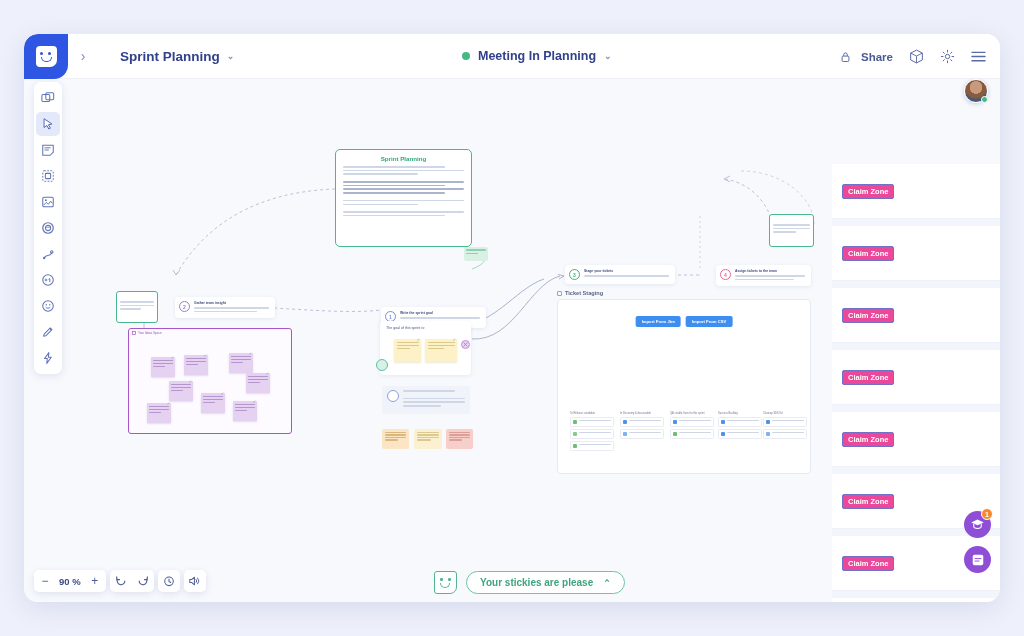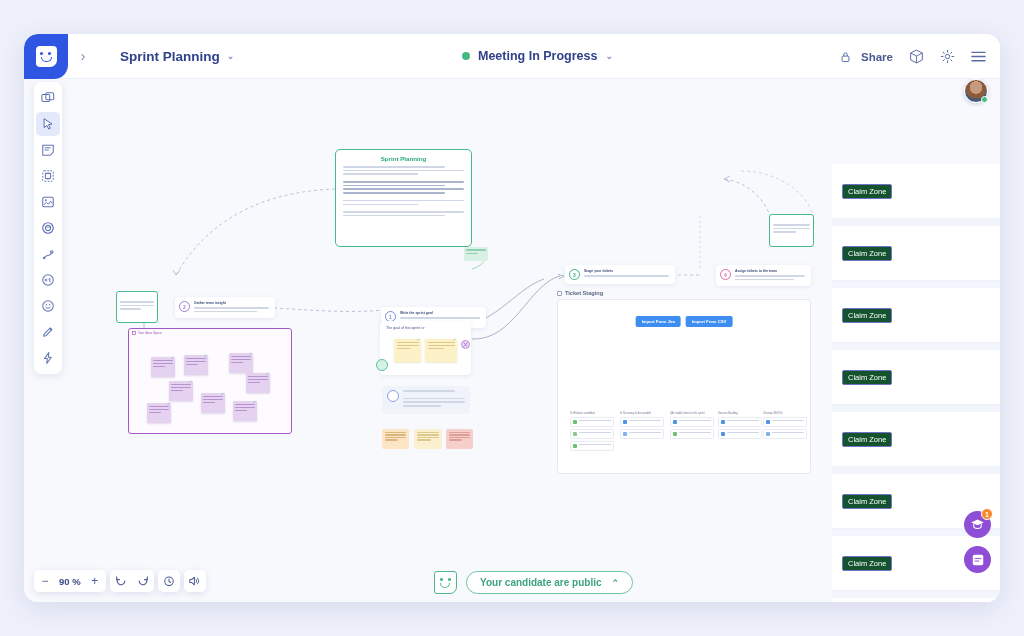--- a/index.html
+++ b/index.html
@@ -234,21 +234,21 @@
   
   .claim-panel {
     position: absolute; right: 0; top: 85px; width: 168px; bottom: 0;
     background: #f7f9fd;
   }
   .claim-row {
     height: 55px; background: #fff; border-bottom: 1px solid #eef1f7;
     display: flex; align-items: center; padding-left: 10px;
   }
   .claim-badge {
-    background: #14532d; color: #fff; font-size: 7.5px; font-weight: 400;
+    background: #ec4899; color: #fff; font-size: 7.5px; font-weight: 700;
     border: 1px solid #6f72c8; border-radius: 2px; padding: 2px 5px;
   }
   .claim-gap { height: 7px; background: #f2f5fb; }
 
   
   .zoombar {
     position: absolute; left: 10px; bottom: 10px; height: 22px;
     display: flex; align-items: center; gap: 4px; z-index: 16;
   }
   .zb-group {
@@ -319,21 +319,21 @@
       </div>
     </div>
     <div class="chev-right">›</div>
     <div class="doc-title">
       <span>Sprint Planning</span>
       <span class="caret">⌄</span>
     </div>
 
     <div class="meeting-status">
       <span class="dot-green"></span>
-      <span>Meeting In Progress</span>
+      <span>Meeting In Planning</span>
       <span class="caret">⌄</span>
     </div>
 
     <div class="header-right">
       <div class="share-btn">
         <span class="hicon">
           <svg width="9" height="10" viewBox="0 0 10 11">
               <rect x="1.2" y="4.5" width="7.6" height="6" rx="1.2" fill="none" stroke="#5a6aa5" stroke-width="1.1"></rect>
               <path d="M3 4.5V3a2 2 0 014 0v1.5" fill="none" stroke="#5a6aa5" stroke-width="1.1"></path>
             </svg>
@@ -806,21 +806,21 @@
     </div>
   </div>
 
   <div class="public-wrap">
     <div class="sticky-face">
       <span class="sf-eye" style="left:5px"></span>
       <span class="sf-eye" style="left:13px"></span>
       <span class="sf-smile"></span>
     </div>
     <div class="public-pill">
-      <span>Your candidate are public</span>
+      <span>Your stickies are please</span>
       <span style="font-size:9px">⌃</span>
     </div>
   </div>
 
   <div class="fab fab-learn">
     <svg width="15" height="13" viewBox="0 0 18 15">
         <path d="M9 1.5L16.5 5 9 8.5 1.5 5z" fill="#fff"></path>
         <path d="M4.5 6.6v3.3c0 1.3 2 2.3 4.5 2.3s4.5-1 4.5-2.3V6.6" fill="none" stroke="#fff" stroke-width="1.3"></path>
       </svg>
     <span class="fab-count">1</span>

